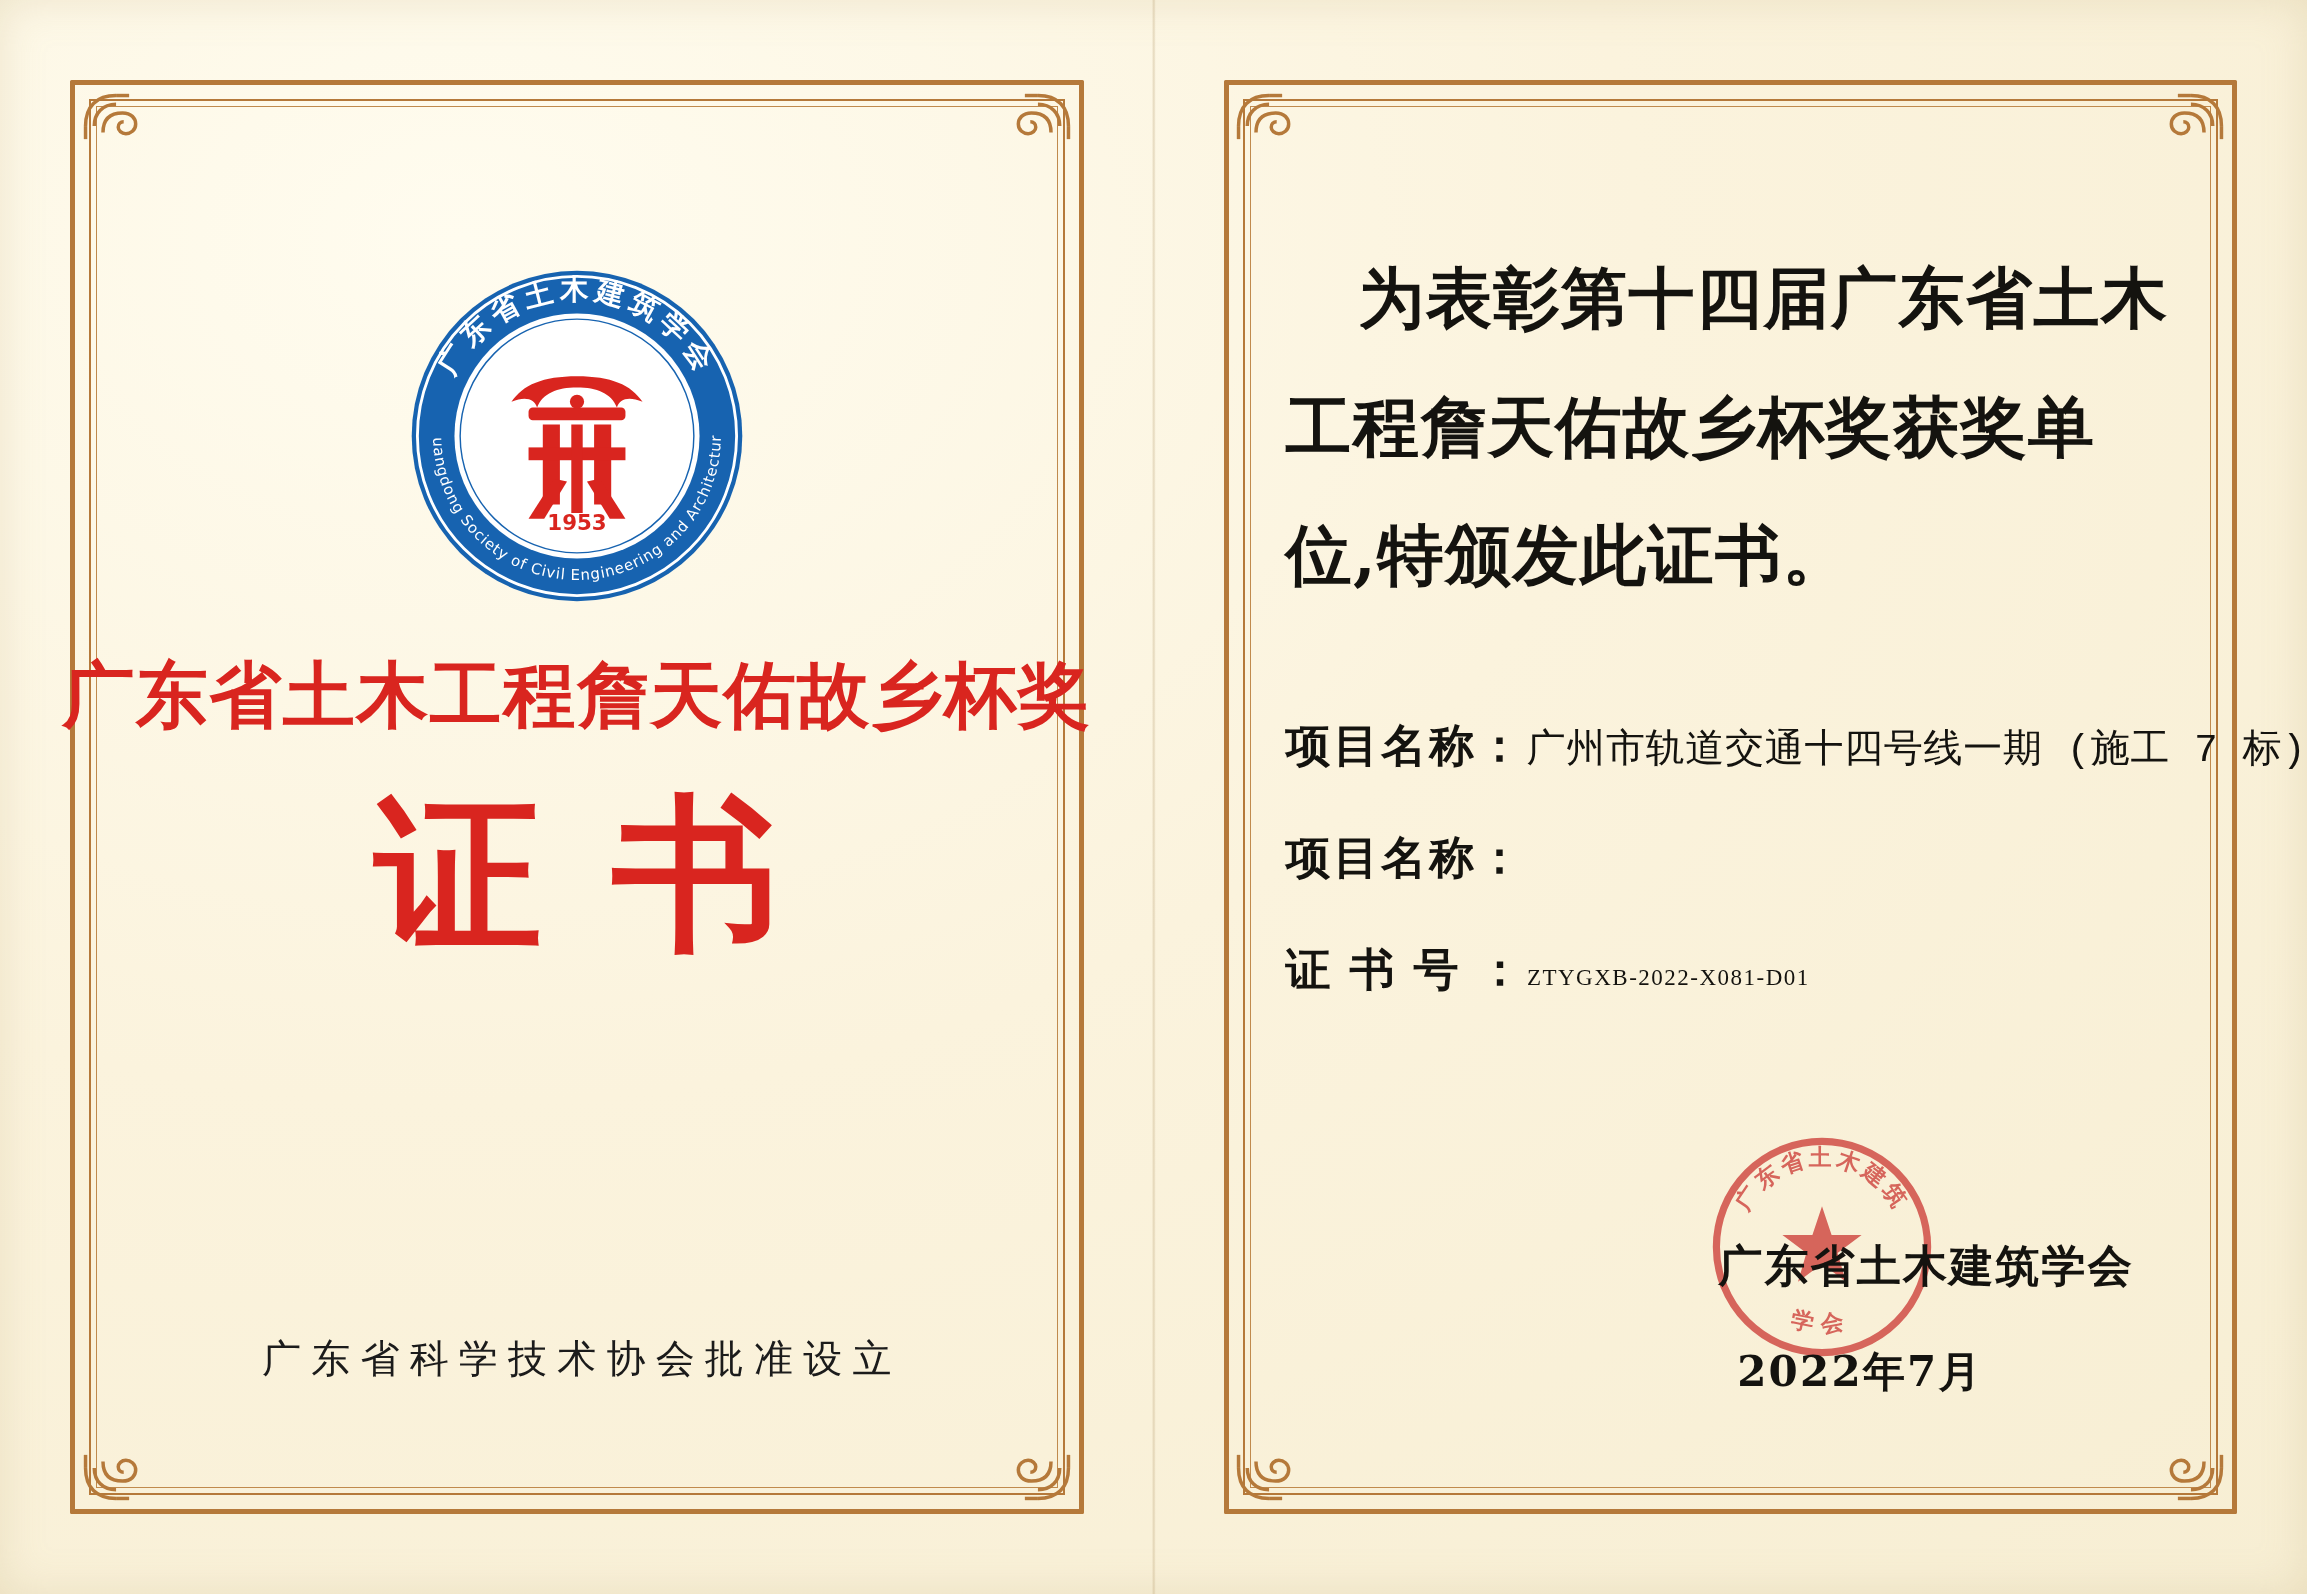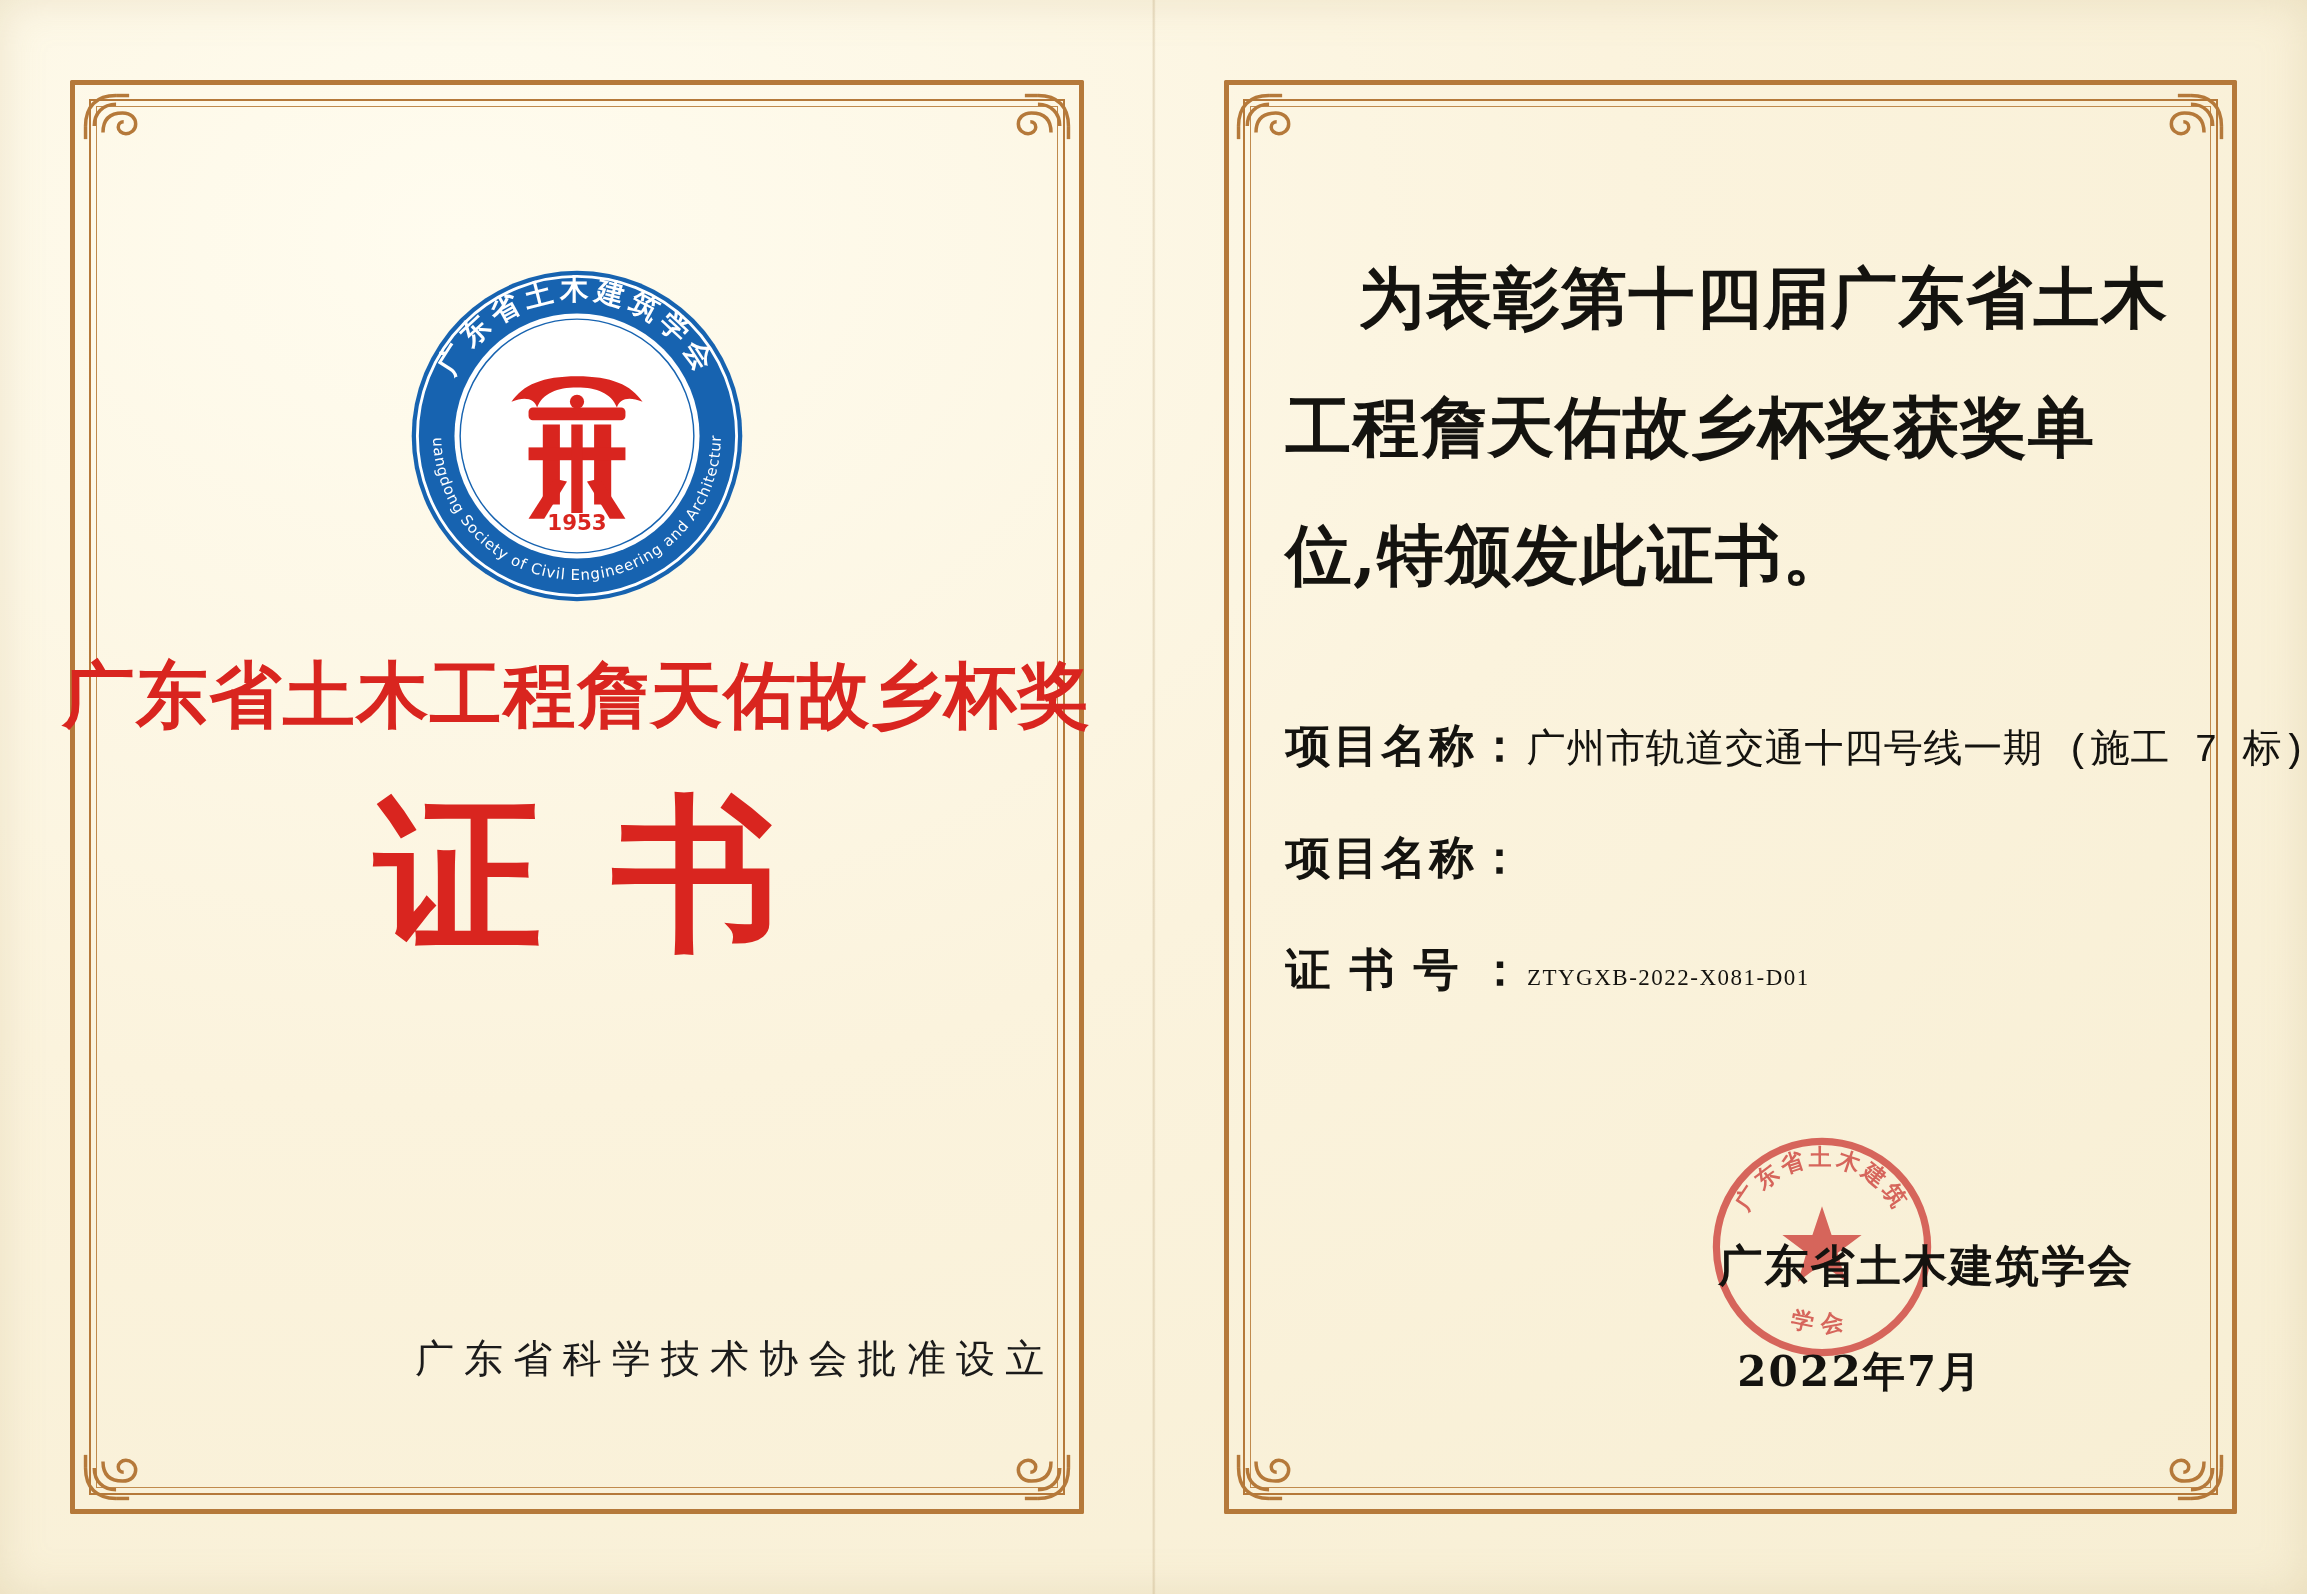--- a/index.html
+++ b/index.html
@@ -133,21 +133,20 @@
     right: 0;
     text-align: center;
     color: #1b1b1b;
   }
   .left-footer .line1 {
     font-size: 39px;
     letter-spacing: 10.2px;
     text-indent: 10.2px;
     font-family: "DejaVu Serif", "Liberation Serif", serif;
     margin-bottom: 19px;
-    text-align: right;
   }
   .left-footer .line2 {
     font-size: 39px;
     letter-spacing: 1.5px;
     font-family: "DejaVu Serif", "Liberation Serif", serif;
   }
 
   
   .right-content {
     position: absolute;

